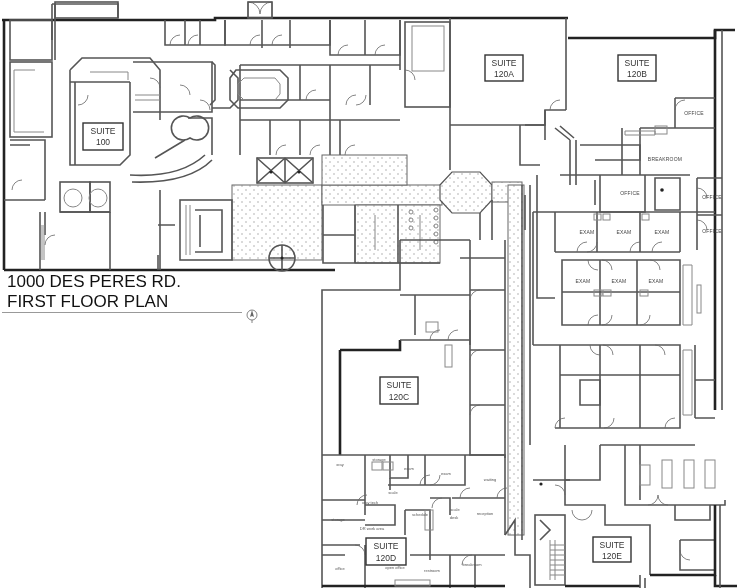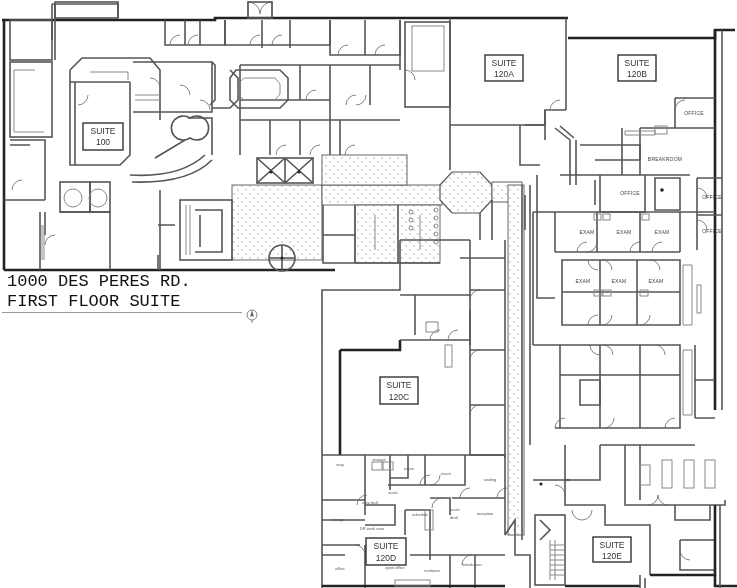--- a/index.html
+++ b/index.html
@@ -6,21 +6,21 @@
   body { width:737px; height:588px; overflow:hidden; position:relative; font-family:"Liberation Sans", sans-serif; }
   #plan { position:absolute; left:0; top:0; width:737px; height:588px; }
   .w { stroke:#555; stroke-width:1.6; fill:none; }
   .wt { stroke:#888; stroke-width:1; fill:none; }
   .wd { stroke:#222; stroke-width:2.6; fill:none; }
   .door { stroke:#666; stroke-width:0.8; fill:none; }
   .suite-box { fill:#fff; stroke:#333; stroke-width:1.4; }
   .suite-txt { font-family:"Liberation Sans", sans-serif; font-size:8.5px; fill:#333; text-anchor:middle; }
   .lbl { font-family:"Liberation Sans", sans-serif; font-size:5px; fill:#444; text-anchor:middle; letter-spacing:0.2px; }
   .lbl-s { font-family:"Liberation Sans", sans-serif; font-size:4px; fill:#555; text-anchor:middle; }
-  .title { position:absolute; left:7px; top:272px; font-family:Liberation Mono, monospace; font-size:17px; color:#111; line-height:20px; }
+  .title { position:absolute; left:7px; top:272px; font-family:Liberation Sans, sans-serif; font-size:17px; color:#111; line-height:20px; }
   .title-rule { position:absolute; left:2px; top:312px; width:240px; height:1px; background:#999; }
   .north { position:absolute; left:245px; top:308px; width:14px; height:16px; }
 </style>
 </head>
 <body>
 
 <svg id="plan" viewBox="0 0 737 588" xmlns="http://www.w3.org/2000/svg">
   <defs>
     <pattern id="dots" width="8" height="8" patternUnits="userSpaceOnUse">
       <rect width="8" height="8" fill="#fff"></rect>
@@ -295,20 +295,20 @@
     <text class="lbl-s" x="372" y="530">DR work area</text>
     <text class="lbl-s" x="340" y="570">office</text>
     <text class="lbl-s" x="395" y="569">open office</text>
     <text class="lbl-s" x="432" y="572">restroom</text>
     <text class="lbl-s" x="472" y="566">breakroom</text>
   </g>
 </svg>
 
 <div class="title">
   <div>1000 DES PERES RD.</div>
-  <div>FIRST FLOOR SUITE</div>
+  <div>FIRST FLOOR PLAN</div>
 </div>
 <div class="title-rule"></div>
 <svg class="north" viewBox="0 0 14 16">
   <circle cx="7" cy="7" r="5" fill="none" stroke="#666" stroke-width="0.8"></circle>
   <path d="M7 2 L9 9 L7 8 L5 9 Z" fill="#666"></path>
   <path d="M7 12 V15" stroke="#666" stroke-width="0.8"></path>
 </svg>
 
 </body></html>

